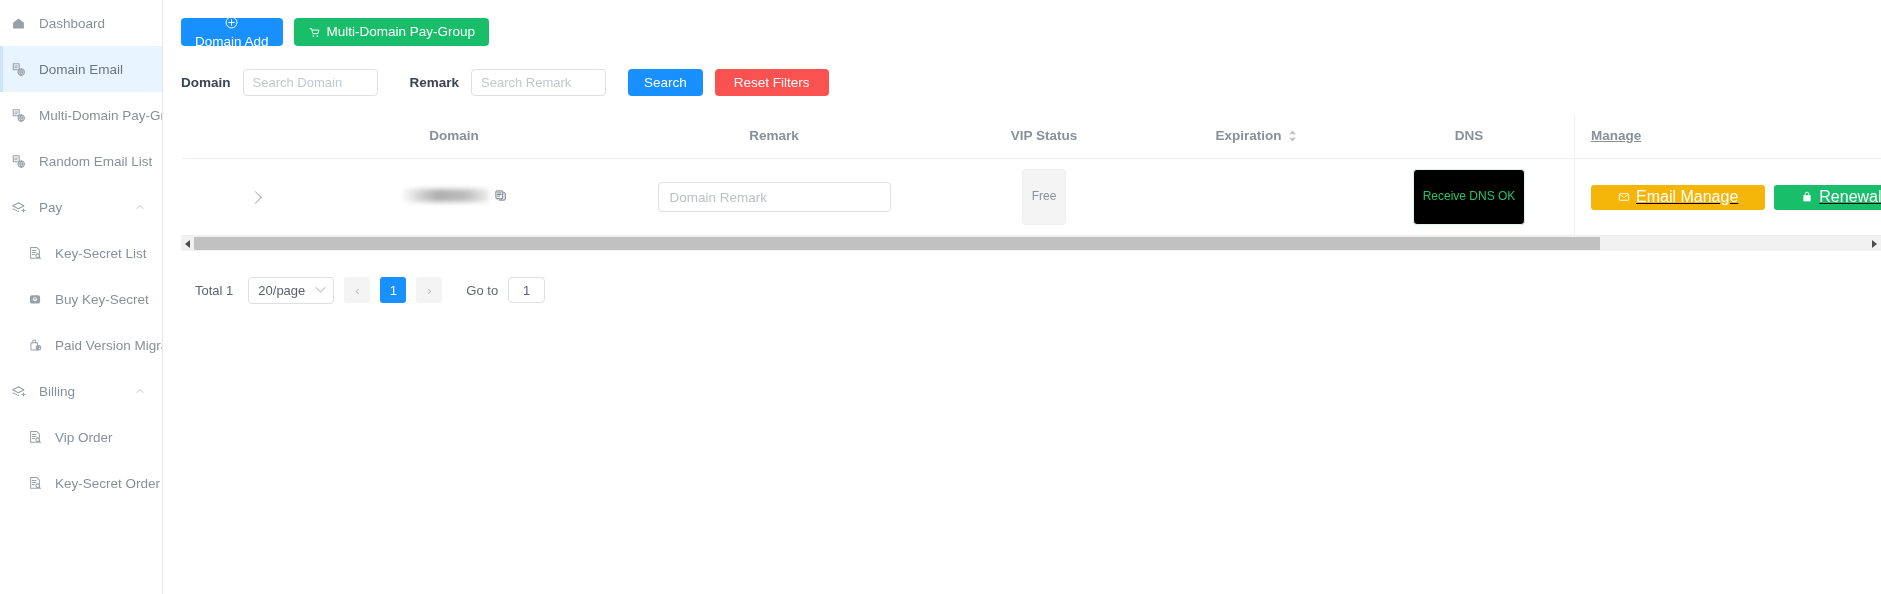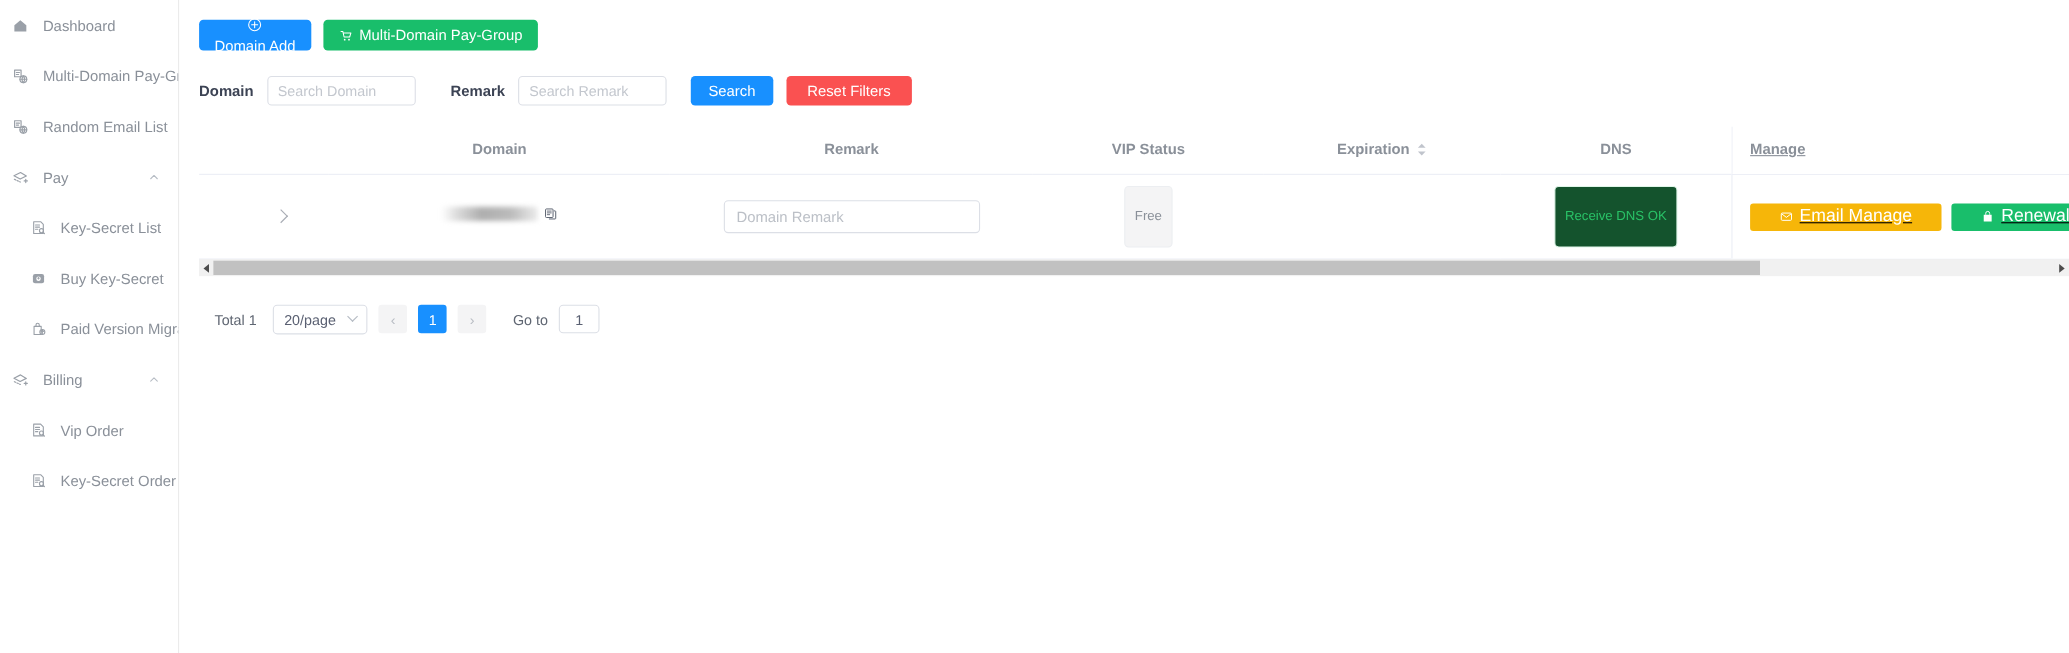--- a/index.html
+++ b/index.html
@@ -196,21 +196,21 @@
   .remark-input::placeholder { color: #bcc0c7; }
 
   .tag {
     display: inline-block;
     padding: 20px 9px;
     font-size: 12px;
     border-radius: 4px;
     line-height: 1.1;
   }
   .tag-free { background: #f4f4f5; color: #8a9099; border: 1px solid #eceef1; }
-  .tag-dns  { background: #14532d; color: #29c267; border: 1px solid #e0f6e9; }
+  .tag-dns  { background: #000000; color: #29c267; border: 1px solid #e0f6e9; }
 
   
   .manage-head, .manage-cell {
     position: sticky;
     right: 0;
     background: #fff;
     z-index: 3;
     text-decoration: underline;
   }
   .manage-head::before, .manage-cell::before {
@@ -318,20 +318,31 @@
 <div class="app">
 
   <nav class="sidebar" id="sidebar">
       <div class="nav-item">
         <span class="ico">
           <svg width="15" height="15" viewBox="0 0 16 16">
             <path d="M2.2 7.3 8 2.6l5.8 4.7v6.1H2.2z" fill="#9aa0a8"></path>
           </svg>
         </span>
         <span class="nav-label">Dashboard</span>
+      </div>
+      <div class="nav-item active">
+        <span class="ico">
+          <svg width="15" height="15" viewBox="0 0 16 16">
+            <path d="M2.4 1.9h6.3v6.4H2.4z" fill="none" stroke="#9aa0a8" stroke-width="1.15" stroke-linecap="round" stroke-linejoin="round"></path>
+            <path d="M4.1 4.2h3M4.1 6.1h2.2" fill="none" stroke="#9aa0a8" stroke-width="1.15" stroke-linecap="round" stroke-linejoin="round"></path>
+            <circle cx="10.9" cy="10.7" r="3.3" fill="none" stroke="#9aa0a8" stroke-width="1.15" stroke-linecap="round" stroke-linejoin="round"></circle>
+            <path d="M7.6 10.7h6.6M10.9 7.4c1.5 1.9 1.5 4.7 0 6.6M10.9 7.4c-1.5 1.9-1.5 4.7 0 6.6" fill="none" stroke="#9aa0a8" stroke-width="1.15" stroke-linecap="round" stroke-linejoin="round"></path>
+          </svg>
+        </span>
+        <span class="nav-label">Domain Email</span>
       </div>
       <div class="nav-item">
         <span class="ico">
           <svg width="15" height="15" viewBox="0 0 16 16">
             <path d="M2.4 1.9h6.3v6.4H2.4z" fill="none" stroke="#9aa0a8" stroke-width="1.15" stroke-linecap="round" stroke-linejoin="round"></path>
             <path d="M4.1 4.2h3M4.1 6.1h2.2" fill="none" stroke="#9aa0a8" stroke-width="1.15" stroke-linecap="round" stroke-linejoin="round"></path>
             <circle cx="10.9" cy="10.7" r="3.3" fill="none" stroke="#9aa0a8" stroke-width="1.15" stroke-linecap="round" stroke-linejoin="round"></circle>
             <path d="M7.6 10.7h6.6M10.9 7.4c1.5 1.9 1.5 4.7 0 6.6M10.9 7.4c-1.5 1.9-1.5 4.7 0 6.6" fill="none" stroke="#9aa0a8" stroke-width="1.15" stroke-linecap="round" stroke-linejoin="round"></path>
           </svg>
         </span>

